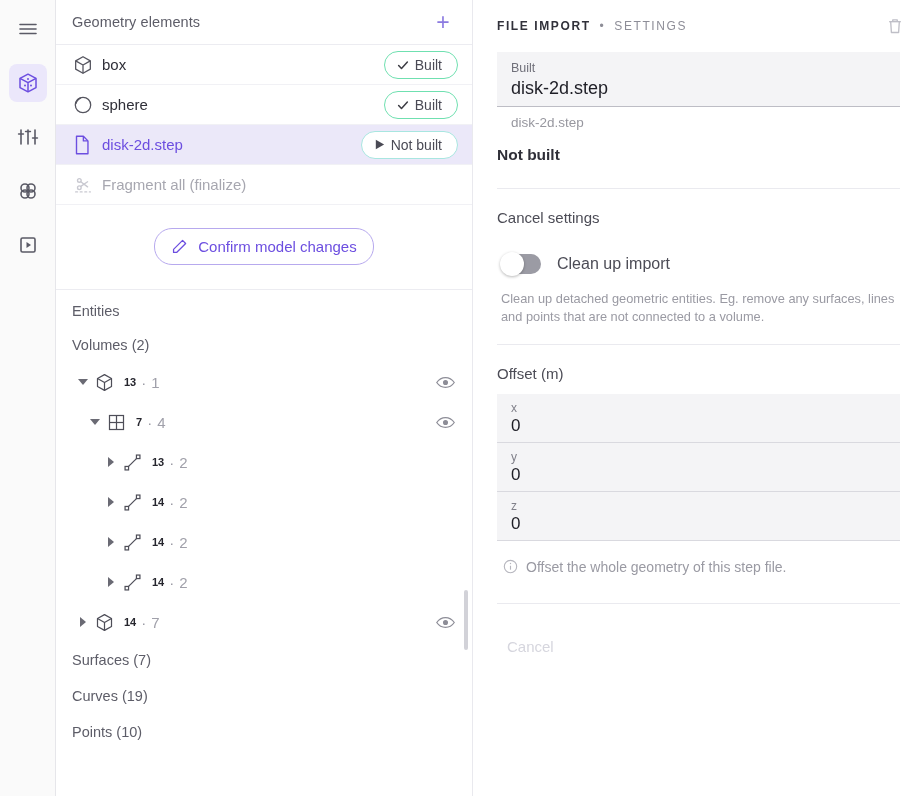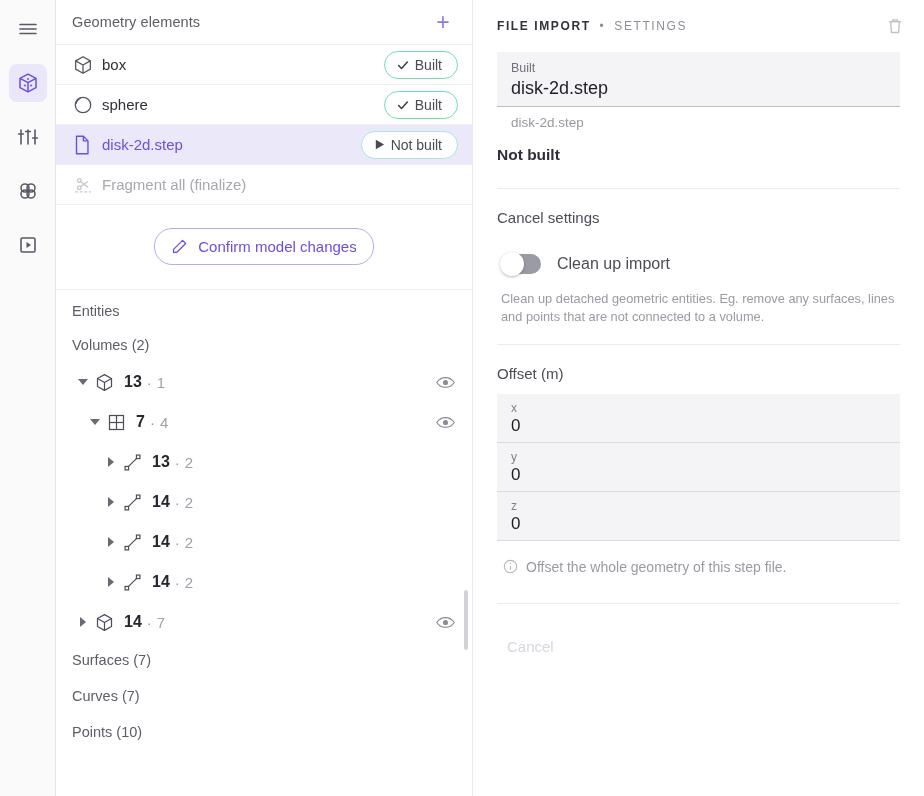--- a/index.html
+++ b/index.html
@@ -90,21 +90,21 @@
   .sec-label { font-size: 14.5px; color:#5d5d68; padding: 9px 16px; }
   .tree-row {
     height: 40px; display:flex; align-items:center;
     padding-right: 16px; cursor:pointer; font-size: 15px;
   }
   .caret {
     width: 22px; min-width:22px; display:flex; align-items:center;
     justify-content:center; color:#6a6a74; font-size: 9px;
   }
   .tree-ico { width: 30px; min-width:30px; display:flex; align-items:center; color:#4e4e58; }
-  .tree-num { color:#26262e; font-weight:600; font-size:16px; }
+  .tree-num { color:#26262e; font-weight:600; font-size:11px; }
   .tree-dot { color:#9a9aa4; margin: 0 5px; }
   .tree-sub { color:#a0a0aa; font-size:15px; }
   .tree-spacer { flex:1; }
   .eye { color:#8d8d97; display:flex; align-items:center; cursor:pointer; }
 
   .scrollbar-track {
     position:absolute; right: 4px; top: 300px;
     width: 4px; height: 190px; background:#fff;
   }
   .scrollbar-thumb { width:4px; height:60px; background:#d2d2d8; border-radius:2px; }
@@ -444,21 +444,21 @@
         <span class="tree-spacer"></span>
         <span class="eye">
             <svg width="21" height="21" viewBox="0 0 24 24" fill="none" stroke="currentColor" stroke-width="1.4">
               <path d="M2 12s3.8-5.6 10-5.6S22 12 22 12s-3.8 5.6-10 5.6S2 12 2 12z"></path>
               <circle cx="12" cy="12" r="2.2" fill="currentColor"></circle>
             </svg>
           </span>
       </div>
 
       <div class="sec-label" style="padding-top:10px;padding-bottom:10px">Surfaces (7)</div>
-      <div class="sec-label" style="padding-top:10px;padding-bottom:10px">Curves (7)</div>
+      <div class="sec-label" style="padding-top:10px;padding-bottom:10px">Curves (19)</div>
       <div class="sec-label" style="padding-top:10px;padding-bottom:10px">Points (10)</div>
 
       <div class="scrollbar-track">
         <div class="scrollbar-thumb"></div>
       </div>
     </div>
   </div>
 
   <div class="right">
 

